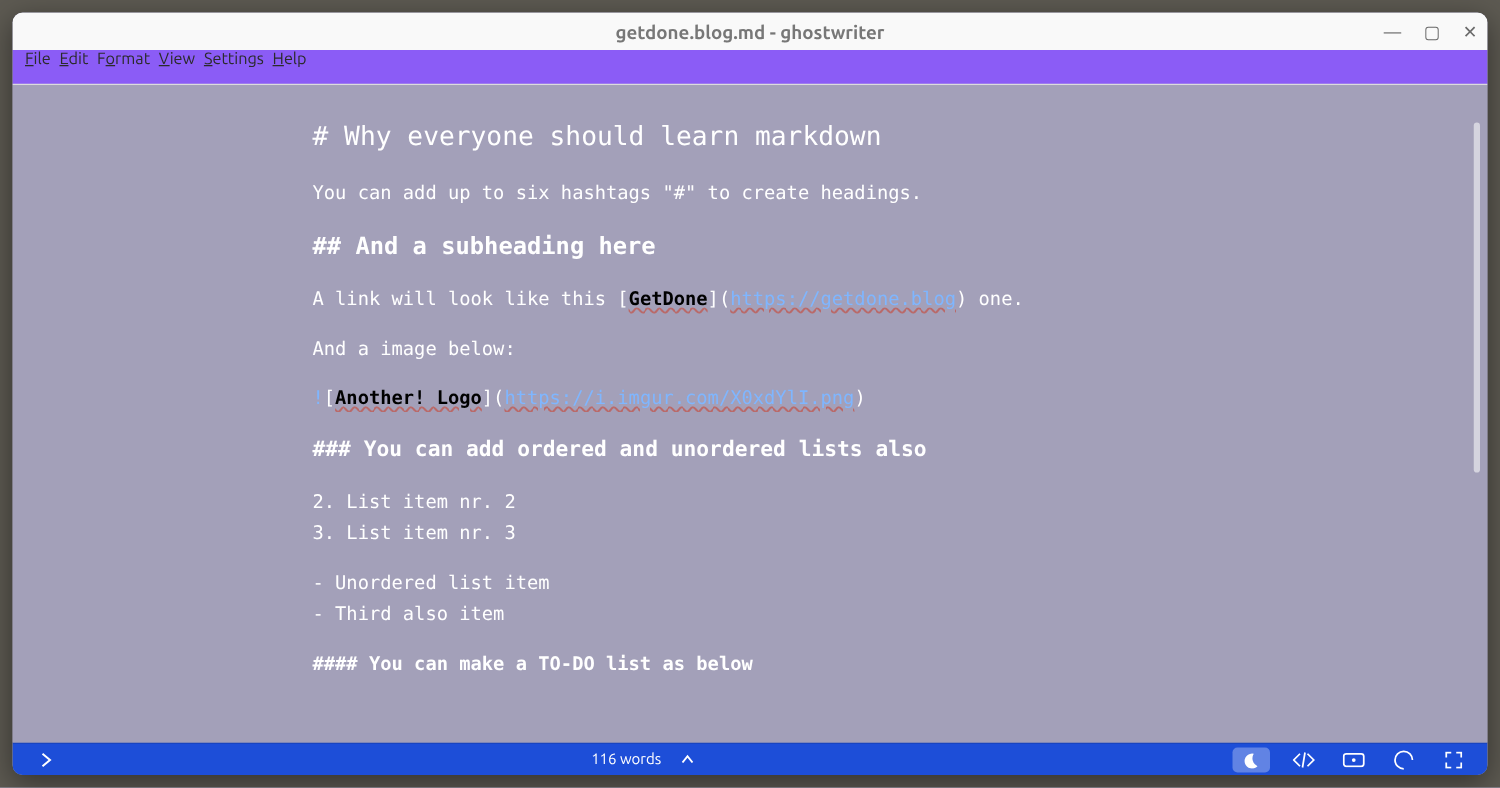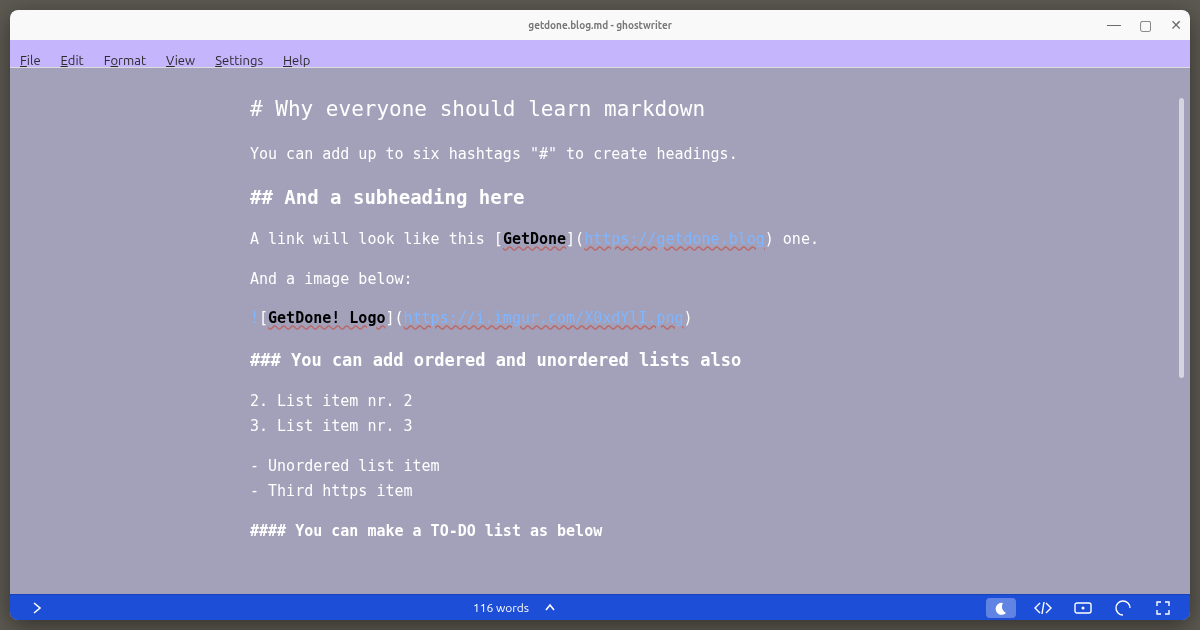--- a/index.html
+++ b/index.html
@@ -17,31 +17,31 @@
   display: flex; flex-direction: column;
   overflow: hidden;
 }
 .titlebar {
   height: 30px;
   background: #f9f9f9;
   display: flex; align-items: center; justify-content: center;
   position: relative;
   border-top-left-radius: 8px; border-top-right-radius: 8px;
 }
-.titlebar-title { font-size: 10px; font-weight: 600; color: #777; }
+.titlebar-title { font-size: 15px; font-weight: 600; color: #777; }
 .window-controls {
   position: absolute; right: 8px; top: 0; height: 30px;
   display: flex; align-items: center; gap: 18px;
 }
 .window-controls span { color: #6a6a6a; font-size: 14px; cursor: pointer; }
 .menubar {
   height: 28px;
-  background: #c4b5fd;
-  display: flex; align-items: flex-end;
-  padding: 0 10px; gap: 20px;
+  background: #8b5cf6;
+  display: flex; align-items: flex-start;
+  padding: 0 10px; gap: 7px;
   border-bottom: 1px solid #dcdcdc;
 }
 .menu-item {
   font-size: 13px; color: #2b2b2b; cursor: pointer;
 }
 .menu-item .ul { text-decoration: underline; }
 .editor-wrap {
   flex: 1; position: relative; overflow: hidden;
   background: #a3a0b9;
 }
@@ -112,29 +112,29 @@
       <div class="line h1"># Why everyone should learn markdown</div>
       <div class="gap"></div>
       <div class="line">You can add up to six hashtags "#" to create headings.</div>
       <div class="gap"></div>
       <div class="line h2">## And a subheading here</div>
       <div class="gap"></div>
       <div class="line"><span>A link will look like this </span><span class="link-bracket">[</span><span class="link-text">GetDone</span><span class="link-bracket">](</span><span class="link-url">https://getdone.blog</span><span class="link-bracket">)</span><span> one.</span></div>
       <div class="gap"></div>
       <div class="line">And a image below:</div>
       <div class="gap"></div>
-      <div class="line"><span class="img-bang">!</span><span class="link-bracket">[</span><span class="link-text">GetDone! Logo</span><span class="link-bracket">](</span><span class="link-url">https://i.imgur.com/X0xdYlI.png</span><span class="link-bracket">)</span></div>
+      <div class="line"><span class="img-bang">!</span><span class="link-bracket">[</span><span class="link-text">Another! Logo</span><span class="link-bracket">](</span><span class="link-url">https://i.imgur.com/X0xdYlI.png</span><span class="link-bracket">)</span></div>
       <div class="gap"></div>
       <div class="line h3">### You can add ordered and unordered lists also</div>
       <div class="gap"></div>
       <div class="line">2. List item nr. 2</div>
       <div class="line">3. List item nr. 3</div>
       <div class="gap"></div>
       <div class="line">- Unordered list item</div>
-      <div class="line">- Third https item</div>
+      <div class="line">- Third also item</div>
       <div class="gap"></div>
       <div class="line h4">#### You can make a TO-DO list as below</div>
     </div>
     <div class="scrollbar"></div>
   </div>
 
   <div class="statusbar">
     <div class="status-left">
       <span class="icon-btn">
         <svg width="12" height="12" viewBox="0 0 12 12">

